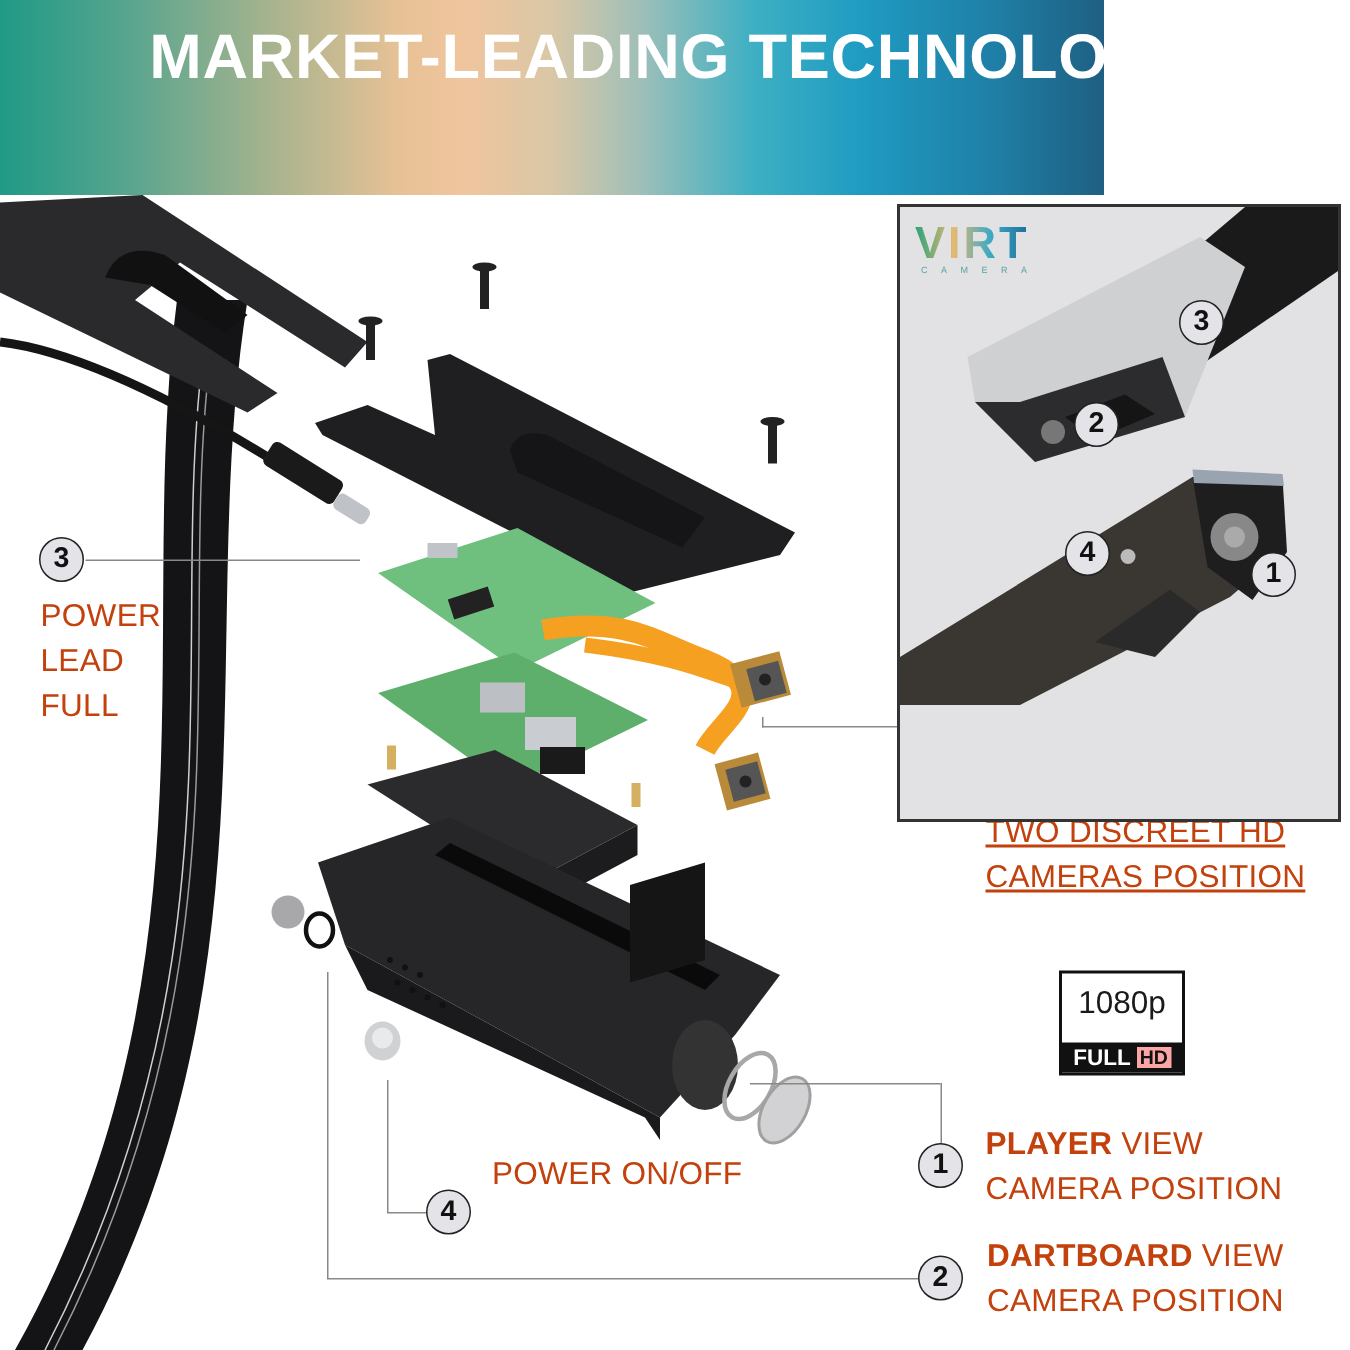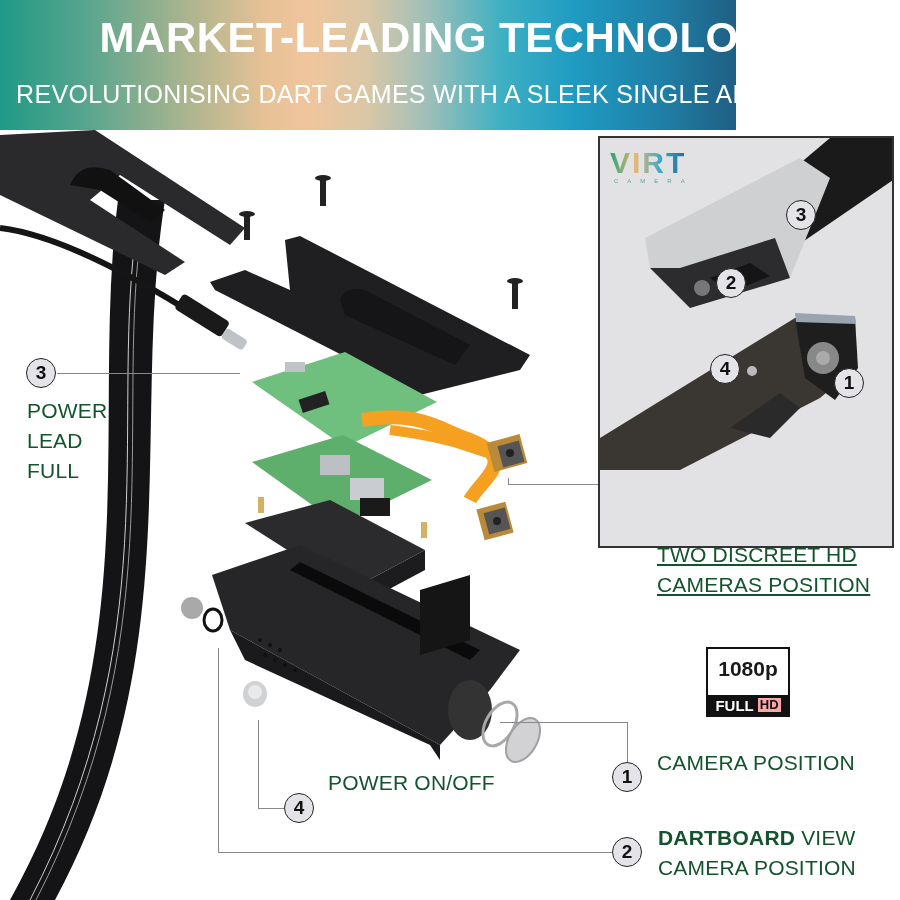--- a/index.html
+++ b/index.html
@@ -3,38 +3,37 @@
 <meta charset="utf-8">
 <style>
   html, body { margin:0; padding:0; }
   body { width:900px; height:900px; position:relative; overflow:hidden; background:#ffffff; font-family:"Liberation Sans", sans-serif; color:#1a1a1a; }
   .header { position:absolute; left:0; top:0; width:736px; height:130px;
     background: linear-gradient(90deg, #1f9a86 0%, #5aa58e 12%, #a9b48e 25%, #e7c196 36%, #f0c59d 42%, #d9c7a6 50%, #9fbfb8 58%, #3fb0c3 68%, #1f9bc2 78%, #1f7fa6 90%, #1f5f83 100%); }
   .header .title { position:absolute; left:0; width:900px; top:14px; text-align:center; color:#fff; font-weight:bold; font-size:42px; letter-spacing:0.5px; }
   .header .subtitle { position:absolute; left:0; width:900px; top:80px; text-align:center; color:#fff; font-size:25px; letter-spacing:0.3px; }
   .num { position:absolute; width:30px; height:30px; border-radius:50%; background:#e4e4e8; border:1.5px solid #222; box-sizing:border-box; display:flex; align-items:center; justify-content:center; font-weight:bold; font-size:19px; color:#111; }
   .line { position:absolute; background:#888; }
-  .label { position:absolute; font-size:21px; color:#14532d; line-height:30px; letter-spacing:0.2px; }
+  .label { position:absolute; font-size:21px; color:#c2410c; line-height:30px; letter-spacing:0.2px; }
   .label b { font-weight:bold; }
   .inset { position:absolute; left:598px; top:136px; width:296px; height:412px; border:2px solid #333; box-sizing:border-box; background:#e2e1e3; overflow:hidden; }
   .virt { position:absolute; left:10px; top:8px; font-weight:bold; font-size:30px; letter-spacing:2px;
     background:linear-gradient(90deg,#2aa37a,#e8b870,#3aa9c6,#1f6f9a); -webkit-background-clip:text; background-clip:text; color:transparent; }
   .virt-sub { position:absolute; left:14px; top:40px; font-size:6px; letter-spacing:9px; color:#5aa6a0; }
   .badge { position:absolute; left:706px; top:647px; width:84px; height:70px; border:2px solid #111; box-sizing:border-box; background:#fff; }
-  .badge .res { position:absolute; top:8px; left:0; width:100%; text-align:center; font-weight:bold; font-size:21px; }
+  .badge .res { position:absolute; top:8px; left:0; width:100%; text-align:center; font-weight:normal; font-size:21px; }
   .badge .bar { position:absolute; bottom:0; left:0; width:100%; height:20px; background:#111; display:flex; align-items:center; justify-content:center; gap:4px; }
   .badge .full { color:#fff; font-weight:bold; font-size:15px; }
   .badge .hd { background:#fca5a5; color:#111; font-weight:bold; font-size:13px; padding:0 2px; line-height:14px; }
 </style>
 </head>
 <body>
 
 <div class="header">
   <div class="title">MARKET-LEADING TECHNOLOGY</div>
-  <div class="subtitle">REVOLUTIONISING DART GAMES WITH A SLEEK SINGLE ARM SYSTEM</div>
 </div>
 
 <svg style="position:absolute;left:0;top:130px" width="600" height="770" viewBox="0 130 600 770">
 
   <path d="M118,200 C90,420 150,650 10,900 L55,900 C190,650 130,420 165,200 Z" fill="#141416"></path>
   <path d="M135,240 C112,430 165,640 30,900" stroke="#cfcfcf" stroke-width="1" fill="none"></path>
   <path d="M140,240 C117,430 170,640 36,900" stroke="#9a9a9a" stroke-width="1" fill="none"></path>
 
   <path d="M0,135 L95,130 L245,228 L230,245 L120,175 L90,200 L185,262 L165,275 L0,195 Z" fill="#2a2a2c"></path>
   <path d="M70,185 Q80,160 110,170 L165,210 L150,222 L100,190 Z" fill="#111"></path>
@@ -139,20 +138,21 @@
 <div class="badge">
   <div class="res">1080p</div>
   <div class="bar">
     <span class="full">FULL</span>
     <span class="hd">HD</span>
   </div>
 </div>
 
 <div class="num" style="left:612px;top:762px;">1</div>
 <div class="label" style="left:657px;top:748px;">
+  <div><b>PLAYER</b><span> VIEW</span></div>
   <div>CAMERA POSITION</div>
 </div>
 
 <div class="num" style="left:612px;top:837px;">2</div>
 <div class="label" style="left:658px;top:823px;">
   <div><b>DARTBOARD</b><span> VIEW</span></div>
   <div>CAMERA POSITION</div>
 </div>
 
 <div class="num" style="left:284px;top:793px;">4</div>

